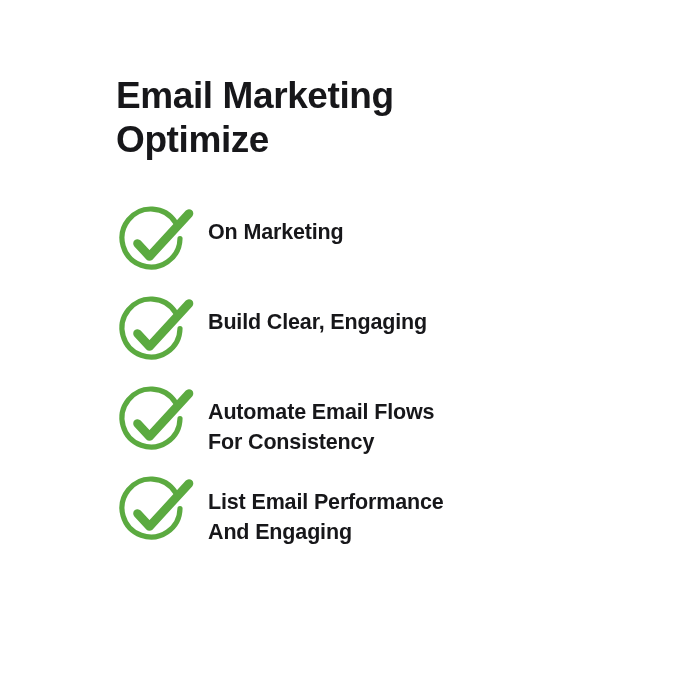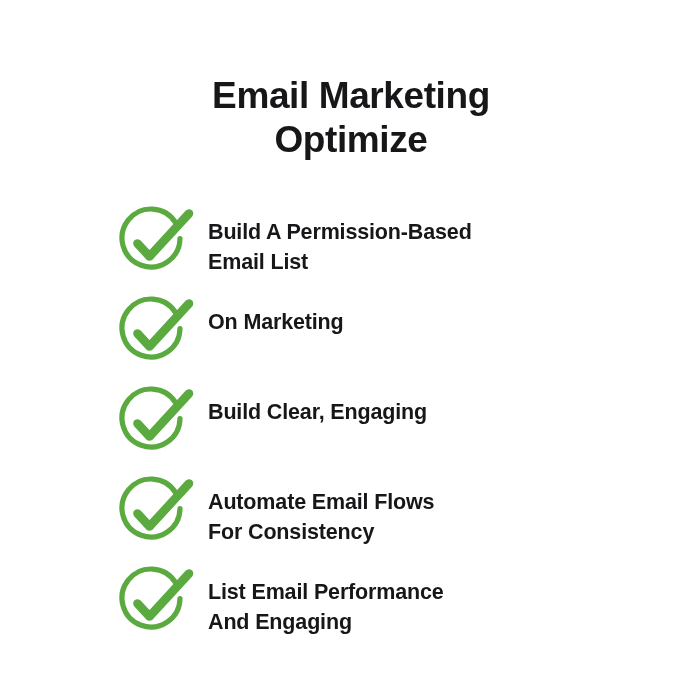--- a/index.html
+++ b/index.html
@@ -21,21 +21,20 @@
     background: var(--bg, #ffffff);
     box-sizing: border-box;
   }
 
   
   .title-block {
     position: absolute;
     left: 116px;
     top: 74px;
     width: 470px;
-    text-align: center;
   }
   .title-line {
     display: block;
     font-family: "Liberation Sans", sans-serif;
     font-size: 37px;
     font-weight: bold;
     letter-spacing: -0.4px;
     line-height: 44px;
     color: #17171a;
     white-space: nowrap;
@@ -92,32 +91,20 @@
 
 <div class="poster">
 
   <div class="title-block">
     <span class="title-line">Email Marketing</span>
     <span class="title-line">Optimize</span>
   </div>
 
   <ul class="checklist">
 
-    <li class="check-item">
-      <span class="check-icon">
-        <svg viewBox="0 0 74 74" xmlns="http://www.w3.org/2000/svg">
-          <path d="M57.5 15.5 A29 29 0 1 0 62 31.5" fill="none" stroke="#5BAA40" stroke-width="5.2" stroke-linecap="round"></path>
-          <path d="M19.5 36.5 L31.5 49.5 L71 6.5" fill="none" stroke="#5BAA40" stroke-width="8.6" stroke-linecap="round" stroke-linejoin="round"></path>
-        </svg>
-      </span>
-      <span class="item-text">
-        <span class="tl">Build A Permission-Based</span>
-        <span class="tl">Email List</span>
-      </span>
-    </li>
 
     <li class="check-item">
       <span class="check-icon">
         <svg viewBox="0 0 74 74" xmlns="http://www.w3.org/2000/svg">
           <path d="M57.5 15.5 A29 29 0 1 0 62 31.5" fill="none" stroke="#5BAA40" stroke-width="5.2" stroke-linecap="round"></path>
           <path d="M19.5 36.5 L31.5 49.5 L71 6.5" fill="none" stroke="#5BAA40" stroke-width="8.6" stroke-linecap="round" stroke-linejoin="round"></path>
         </svg>
       </span>
       <span class="item-text">
         <span class="tl">On Marketing</span>

